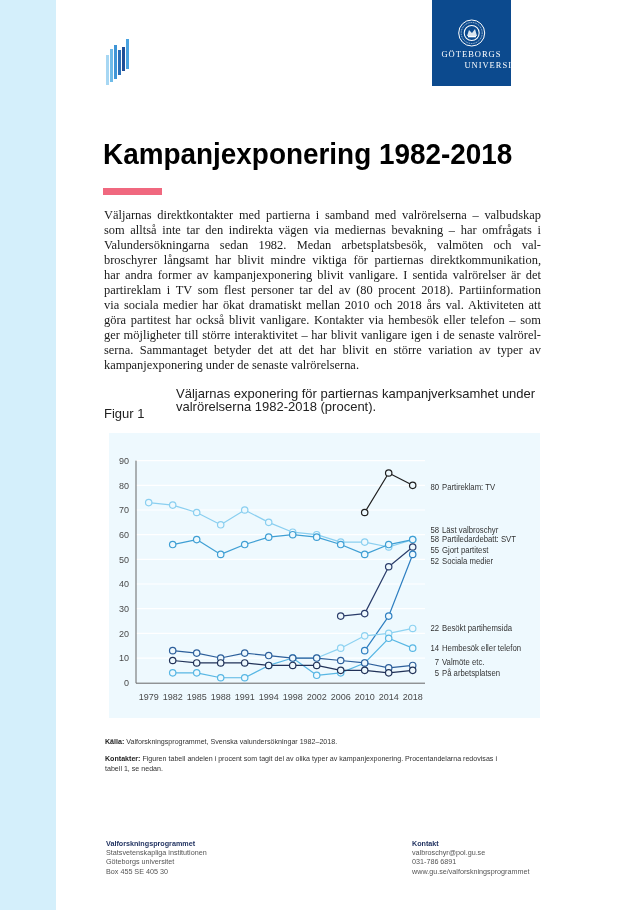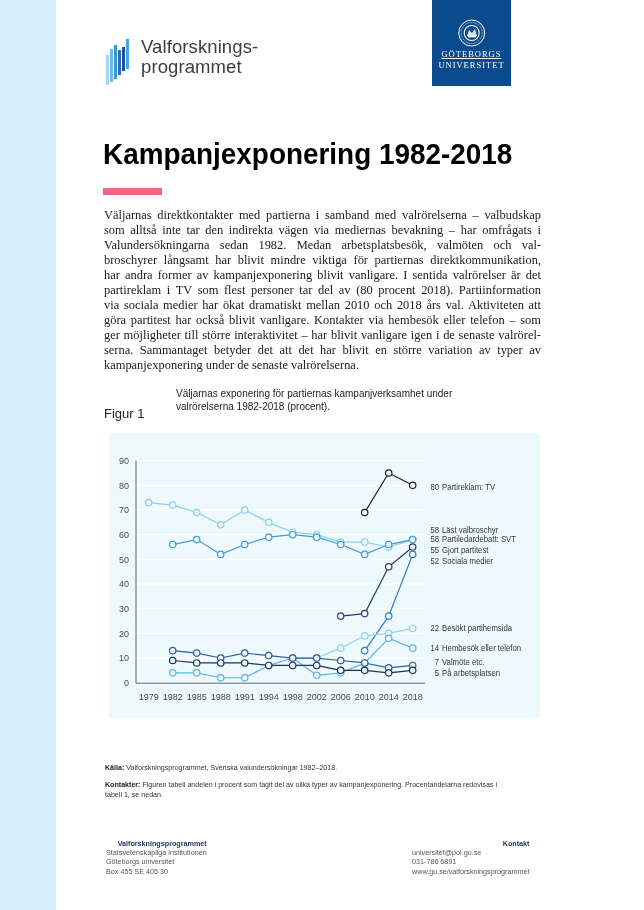--- a/index.html
+++ b/index.html
@@ -13,77 +13,73 @@
     .vp-logo { position: absolute; left: 104px; top: 36px; width: 170px; height: 52px; }
     .vp-logo svg { position: absolute; left: 0; top: 0; }
     .vp-logo-text { position: absolute; left: 37px; top: 1px; font-family: "Liberation Sans", sans-serif;
       font-size: 18.5px; line-height: 20px; color: #3d3d3d; white-space: nowrap; letter-spacing: 0.1px; }
 
     
     .gu-logo { position: absolute; left: 432px; top: 0; width: 79px; height: 86px; background: #0c4a8e; }
     .gu-logo svg { position: absolute; left: 0; top: 0; }
     .gu-name { position: absolute; left: 0; width: 79px; text-align: center; color: #ffffff;
       font-family: "Liberation Serif", serif; font-size: 8.5px; letter-spacing: 1px; line-height: 10px; white-space: nowrap; }
-    .gu-name.l1 { top: 49px; text-decoration: underline; }
-    .gu-name.l2 { top: 60px; }
+    .gu-name.l1 { top: 49px; }
+    .gu-name.l2 { top: 60px; margin-left: 26px; }
 
     
     .title { position: absolute; left: 103px; top: 139px; font-family: "Liberation Sans", sans-serif; font-weight: bold;
       font-size: 30px; line-height: 30px; color: #000; white-space: nowrap; transform: scaleX(0.93); transform-origin: 0 0; }
     .accent-bar { position: absolute; left: 103px; top: 188px; width: 59px; height: 7px; background: #f0687f; }
 
     
     .body-text { position: absolute; left: 104px; top: 208px; width: 450px; transform: scaleX(0.9711); transform-origin: 0 0;
       font-family: "Liberation Serif", serif; font-size: 12.8px; line-height: 15px; color: #1a1a1a; }
     .body-text .line { height: 15px; text-align: justify; text-align-last: justify; overflow: visible; }
     .body-text .line.last { text-align: left; text-align-last: left; }
 
     
     .fig-label { position: absolute; left: 104px; top: 407px; font-size: 13px; line-height: 13px; color: #222; white-space: nowrap; }
-    .fig-caption { position: absolute; left: 176px; top: 387px; font-size: 10px; line-height: 13px; color: #222; white-space: nowrap; }
+    .fig-caption { position: absolute; left: 176px; top: 387px; font-size: 13px; line-height: 13px; color: #222; white-space: nowrap; }
 
     
     .chart-panel { position: absolute; left: 109px; top: 433px; width: 431px; height: 285px; background: #eef9fe; }
     .chart-panel svg { position: absolute; left: 0; top: 0; }
     .tick { font-family: "Liberation Sans", sans-serif; font-size: 9px; fill: #4a4a4a; }
     .lbl { font-family: "Liberation Sans", sans-serif; font-size: 8.6px; fill: #333; }
 
     
-    .note { position: absolute; left: 105px; width: 440px; font-size: 7.1px; line-height: 10px; color: #333; white-space: nowrap; margin-top: 26px; }
+    .note { position: absolute; left: 105px; width: 440px; font-size: 7.1px; line-height: 10px; color: #333; white-space: nowrap; }
     .note b { font-weight: bold; color: #222; }
     .note.source { top: 737px; }
     .note.comment { top: 754px; }
 
     
     .footer-col { position: absolute; top: 839px; font-size: 7.2px; line-height: 9.2px; color: #555; white-space: nowrap; }
-    .footer-col .fh { font-weight: bold; color: #1d2f5e; text-align: right; }
+    .footer-col .fh { font-weight: bold; color: #1d2f5e; }
     .footer-col.c1 { left: 106px; }
     .footer-col.c2 { left: 229px; }
     .footer-col.c3 { left: 412px; }
   </style>
 </head>
 <body>
 
 <div class="page">
 
   <div class="side-strip"></div>
 
   <div class="vp-logo">
     <svg width="30" height="52" viewBox="0 0 30 52">
       <rect x="2" y="19" width="3" height="30" fill="#a7d7f3"></rect>
       <rect x="6" y="13" width="3" height="33" fill="#6fbbe8"></rect>
       <rect x="10" y="9" width="3" height="34" fill="#3f95d6"></rect>
       <rect x="14" y="14" width="3" height="25" fill="#2a6fb8"></rect>
       <rect x="18" y="11" width="3" height="24" fill="#1f4f98"></rect>
       <rect x="22" y="3" width="3" height="30" fill="#4aa3e0"></rect>
     </svg>
-    <div class="vp-logo-text">
-      <div>Valforsknings-</div>
-      <div>programmet</div>
-    </div>
   </div>
 
   <div class="gu-logo">
     <svg width="79" height="86" viewBox="0 0 79 86">
       <circle cx="39.7" cy="33" r="13" fill="none" stroke="#ffffff" stroke-width="1"></circle>
       <circle cx="39.7" cy="33" r="10.5" fill="none" stroke="#ffffff" stroke-width="0.7" stroke-dasharray="1 0.8"></circle>
       <circle cx="39.7" cy="33" r="7.5" fill="none" stroke="#ffffff" stroke-width="1.1"></circle>
       <path d="M35 36 L37 30 L40 33 L43 29 L45 36 Z" fill="#ffffff" opacity="0.85"></path>
       <rect x="36" y="36" width="8" height="1.3" fill="#ffffff"></rect>
     </svg>
@@ -260,18 +256,18 @@
   </div>
 
   <div class="footer-col c1">
     <div class="fh">Valforskningsprogrammet</div>
     <div>Statsvetenskapliga institutionen</div>
     <div>Göteborgs universitet</div>
     <div>Box 455 SE 405 30</div>
   </div>
   <div class="footer-col c3">
     <div class="fh">Kontakt</div>
-    <div>universitet@pol.gu.se</div>
+    <div>valbroschyr@pol.gu.se</div>
     <div>031-786 6891</div>
     <div>www.gu.se/valforskningsprogrammet</div>
   </div>
 
 </div>
 
 </body></html>

